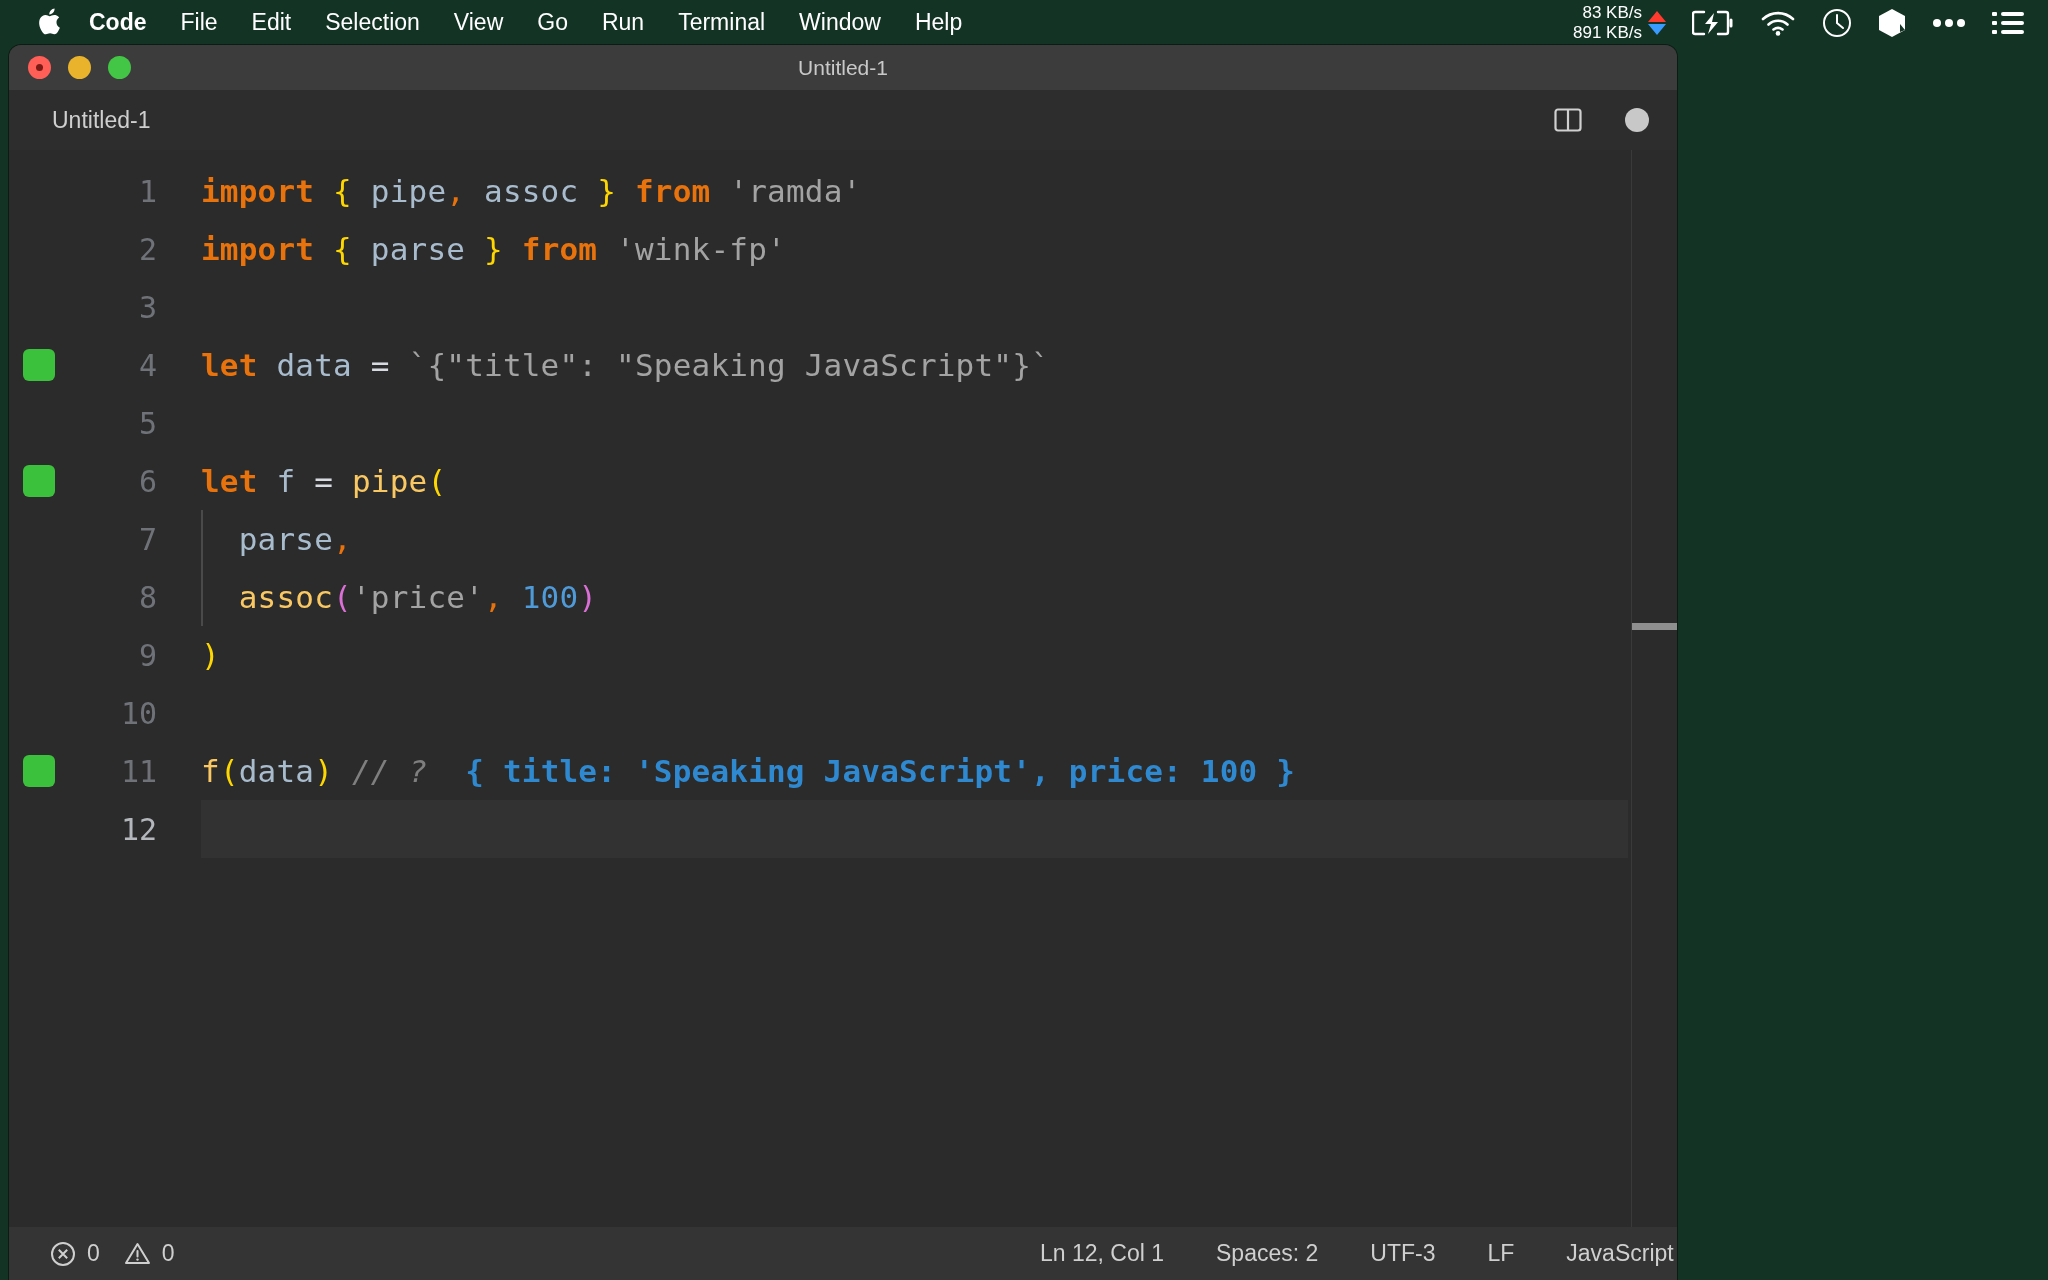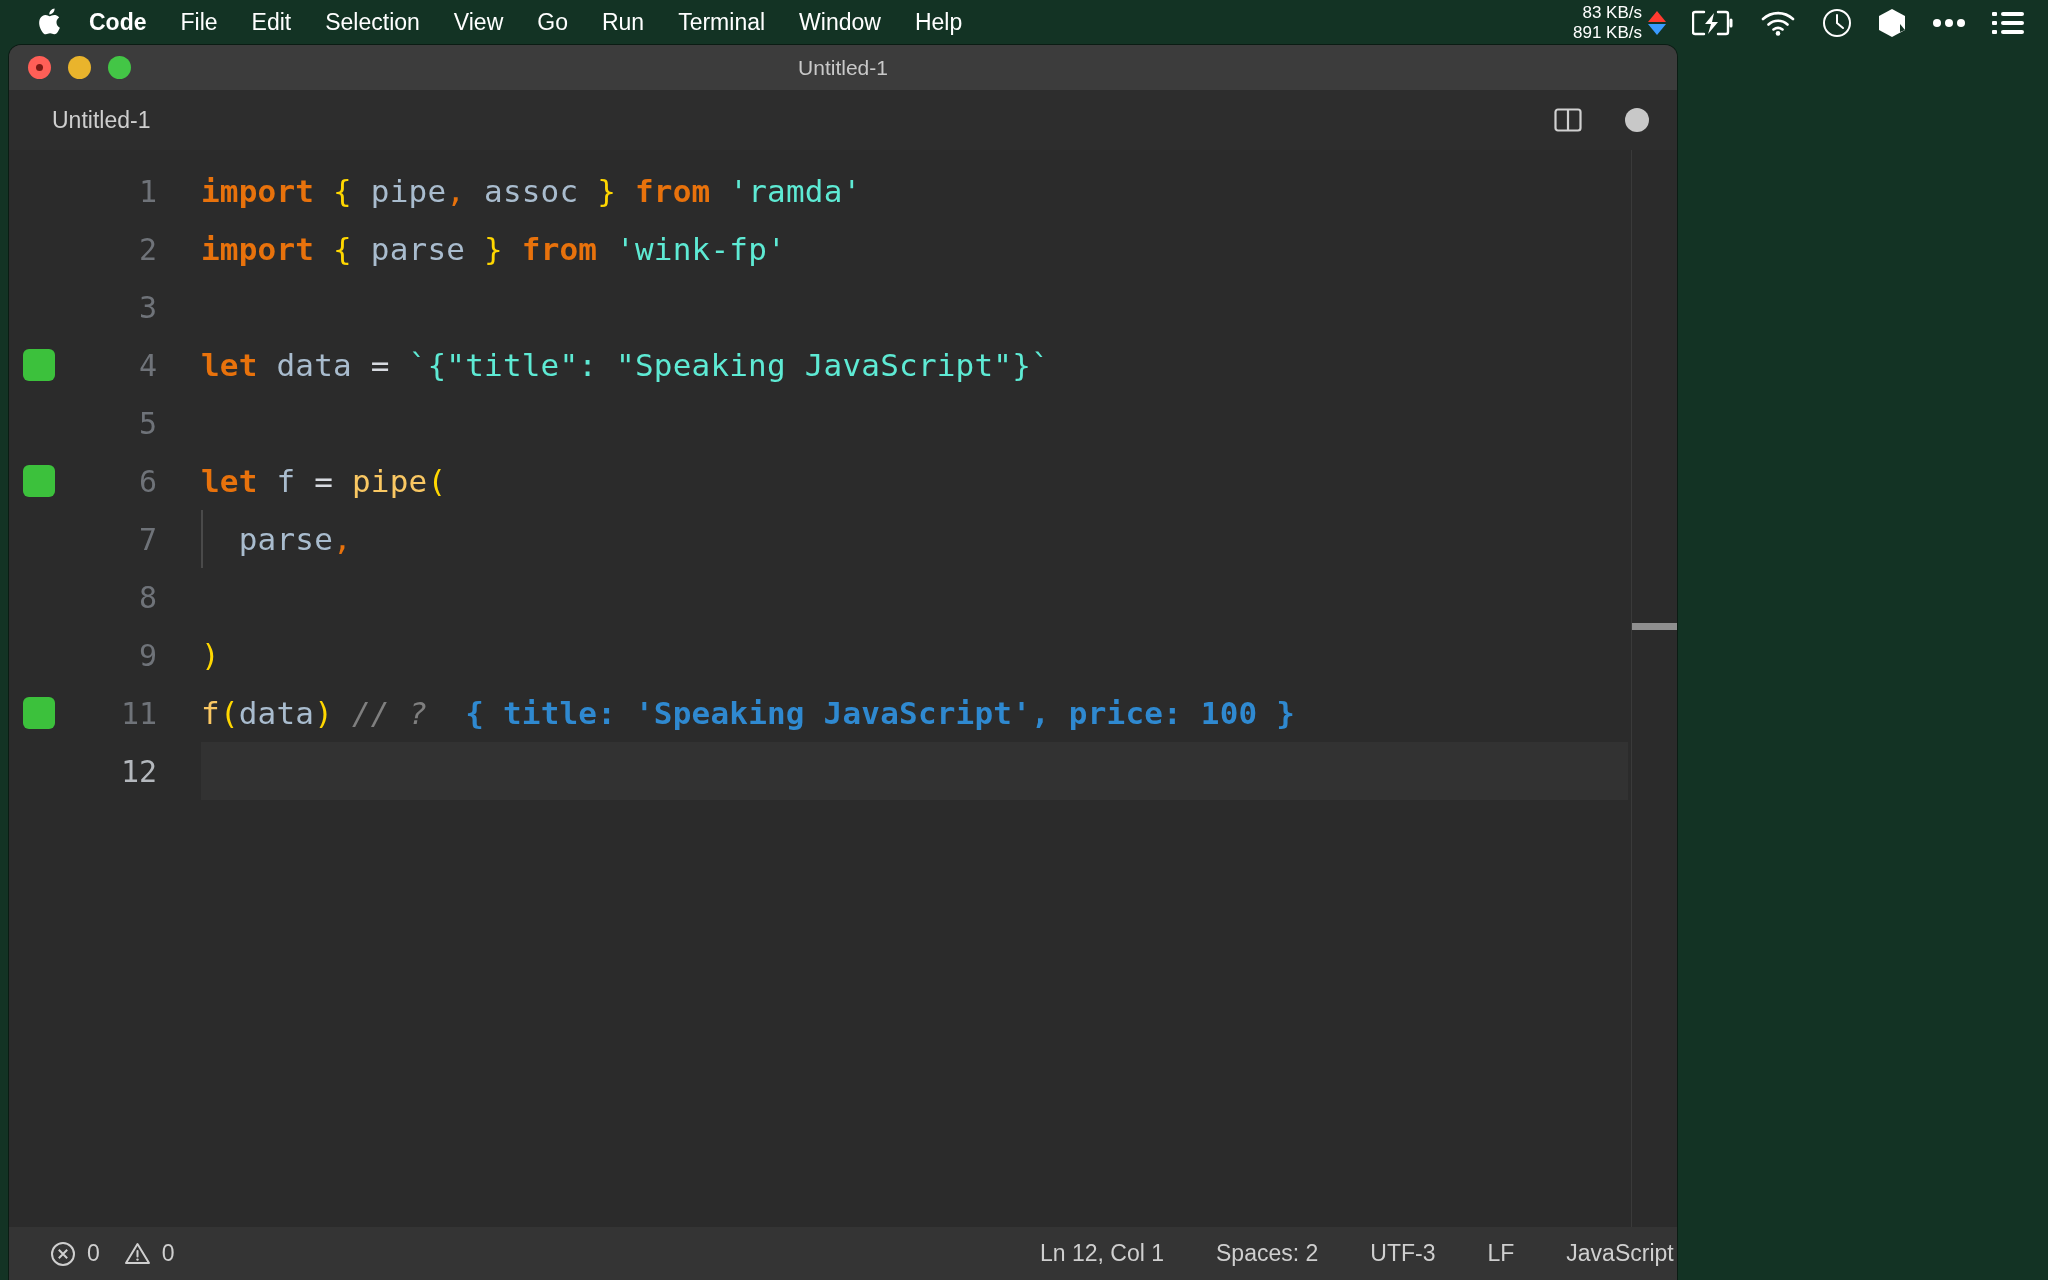--- a/index.html
+++ b/index.html
@@ -137,21 +137,21 @@
   }
   .indent-guide{
     position:absolute; left:193px; top:0; width:2px; height:58px;
     background:#4a4a4a;
   }
 
   
   .t-kw      { color:#e8720c; font-weight:bold; }
   .t-var     { color:#a9bcce; }
   .t-op      { color:#d7dae0; }
-  .t-str     { color:#5eead4; }
+  .t-str     { color:#a3a3a3; }
   .t-fn      { color:#fac863; }
   .t-num     { color:#4f9bd9; }
   .t-b1      { color:#ffd700; }
   .t-b2      { color:#da70d6; }
   .t-comma   { color:#e8720c; }
   .t-comment { color:#7f7f7f; font-style:italic; }
   .t-quokka  { color:#2f89d0; font-weight:bold; }
 
   
   #statusbar{
@@ -329,25 +329,35 @@
         </div>
         <div class="line">
           <div class="lineno">7</div>
           <div class="code-area">
             <div class="indent-guide" style="left: 0px;"></div>
             <div class="code"><span class="t-op">  </span><span class="t-var">parse</span><span class="t-comma">,</span></div>
           </div>
         </div>
         <div class="line">
           <div class="lineno">8</div>
+          <div class="code-area">
+            <div class="indent-guide" style="left: 0px;"></div>
+            <div class="code"><span class="t-op">  </span><span class="t-fn">assoc</span><span class="t-b2">(</span><span class="t-str">'price'</span><span class="t-comma">,</span><span class="t-op"> </span><span class="t-num">100</span><span class="t-b2">)</span></div>
+          </div>
         </div>
         <div class="line">
           <div class="lineno">9</div>
           <div class="code-area">
             <div class="code"><span class="t-b1">)</span></div>
+          </div>
+        </div>
+        <div class="line">
+          <div class="lineno">10</div>
+          <div class="code-area">
+            <div class="code"></div>
           </div>
         </div>
         <div class="line">
           <div class="gutter-mark"></div>
           <div class="lineno">11</div>
           <div class="code-area">
             <div class="code"><span class="t-fn">f</span><span class="t-b1">(</span><span class="t-var">data</span><span class="t-b1">)</span><span class="t-op"> </span><span class="t-comment">// ?</span><span class="t-op">  </span><span class="t-quokka">{ title: 'Speaking JavaScript', price: 100 }</span></div>
           </div>
         </div>
         <div class="line current">

